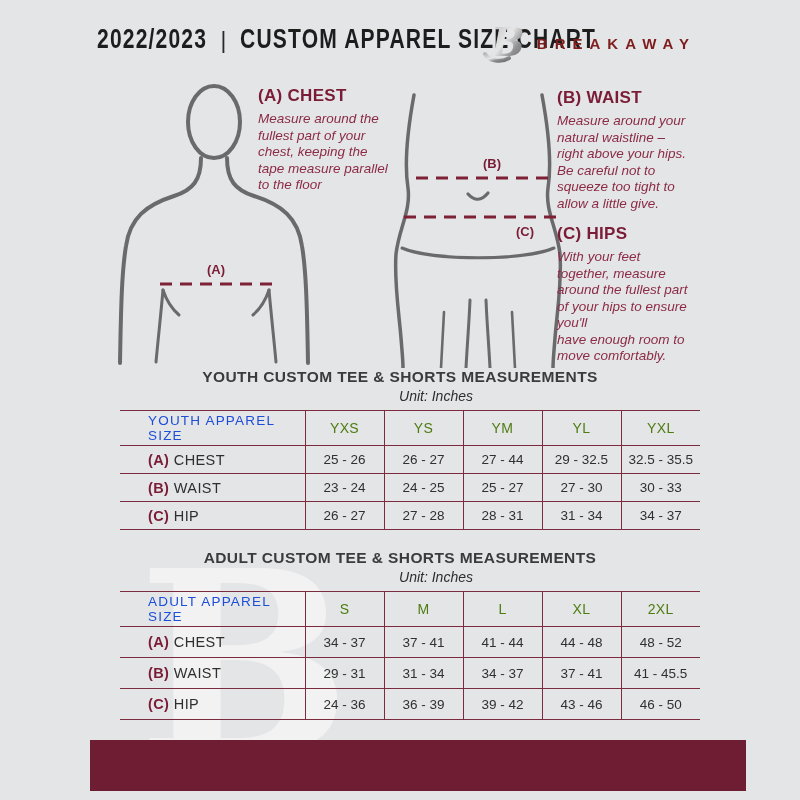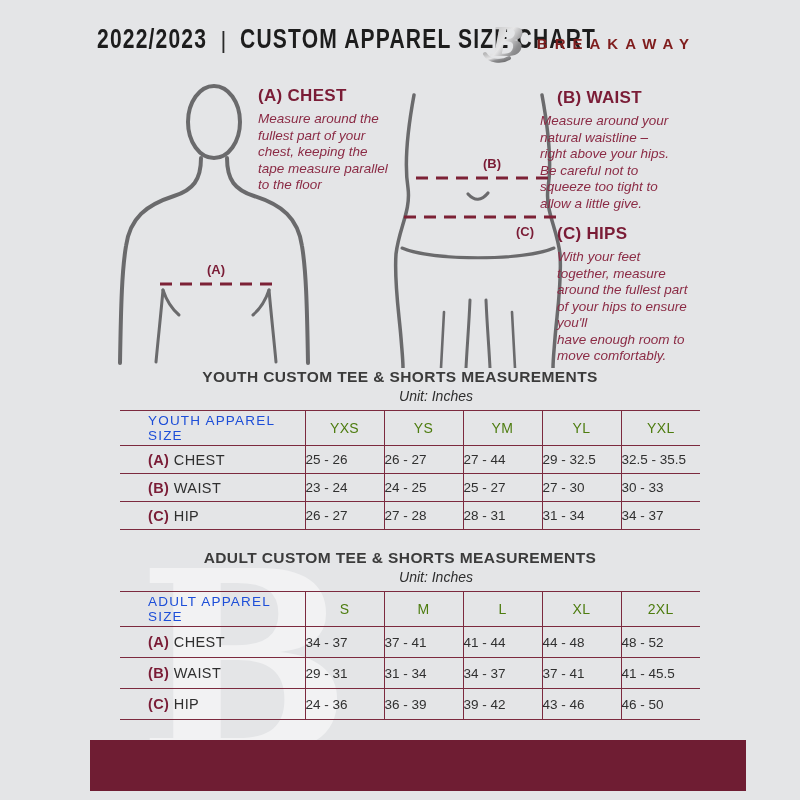--- a/index.html
+++ b/index.html
@@ -24,41 +24,41 @@
   .brand{position:absolute;right:104px;top:20px;display:flex;align-items:center;gap:12px;}
   .brand-name{font-weight:700;font-size:15px;letter-spacing:7px;color:#7f1d1d;}
 
   
   .guide{position:absolute;left:0;top:68px;width:800px;height:300px;z-index:1;}
   .guide svg{position:absolute;left:0;top:0;}
   .g-head{position:absolute;font-weight:700;font-size:17px;letter-spacing:.3px;color:var(--accent);}
   .g-text{position:absolute;font-style:italic;font-size:13.5px;line-height:16.5px;
     color:var(--accent-soft);white-space:pre-line;}
   .head-a{left:258px;top:18px;} .text-a{left:258px;top:43px;width:178px;}
-  .head-b{left:557px;top:20px;} .text-b{left:540px;top:45px;width:180px;}
+  .head-b{left:557px;top:20px;} .text-b{left:557px;top:45px;width:180px;}
   .head-c{left:557px;top:156px;} .text-c{left:557px;top:181px;width:185px;}
 
   
   .tbl-title{position:absolute;left:0;width:800px;text-align:center;font-weight:700;
     font-size:15.5px;letter-spacing:.4px;color:var(--title);z-index:1;}
   .tbl-unit{position:absolute;left:0;width:800px;text-align:center;font-style:italic;
     font-size:14px;color:#2e2e2e;z-index:1;margin-left:36px;}
   .t-youth-title{top:368px;} .t-youth-unit{top:388px;}
   .t-adult-title{top:549px;} .t-adult-unit{top:569px;}
   table.sizes{position:absolute;left:120px;width:580px;border-collapse:collapse;
     table-layout:fixed;background:transparent;z-index:1;}
   .youth-pos{top:410px;} .adult-pos{top:591px;}
   table.sizes th,table.sizes td{border-bottom:1.5px solid var(--border);}
   table.sizes{border-top:1.8px solid var(--border);}
   table.sizes th+th,table.sizes td+td{border-left:1.5px solid var(--border);}
   table.sizes th:first-child,table.sizes td:first-child{width:185px;text-align:left;padding-left:28px;}
   table.sizes thead th{height:35px;font-size:14px;font-weight:400;color:#4d7c0f;letter-spacing:.4px;text-align:center;}
   table.sizes thead th.label-col{font-weight:400;font-size:13.5px;color:#1d4ed8;letter-spacing:1.2px;}
   .youth-pos tbody td{height:28px;} .adult-pos tbody td{height:31px;}
-  table.sizes td.val{font-size:13.5px;color:var(--cell);}
+  table.sizes td.val{text-align:center;font-size:13.5px;color:var(--cell);}
   table.sizes td.rowlabel{font-size:14.5px;color:#2f2f2f;letter-spacing:.4px;}
   table.sizes td.rowlabel .marker{font-weight:700;color:var(--accent);}
 
   
   .footer-bar{position:absolute;left:90px;top:740px;width:656px;height:51px;
     background:var(--footer);z-index:2;}
 </style>
 </head>
 <body>
 

